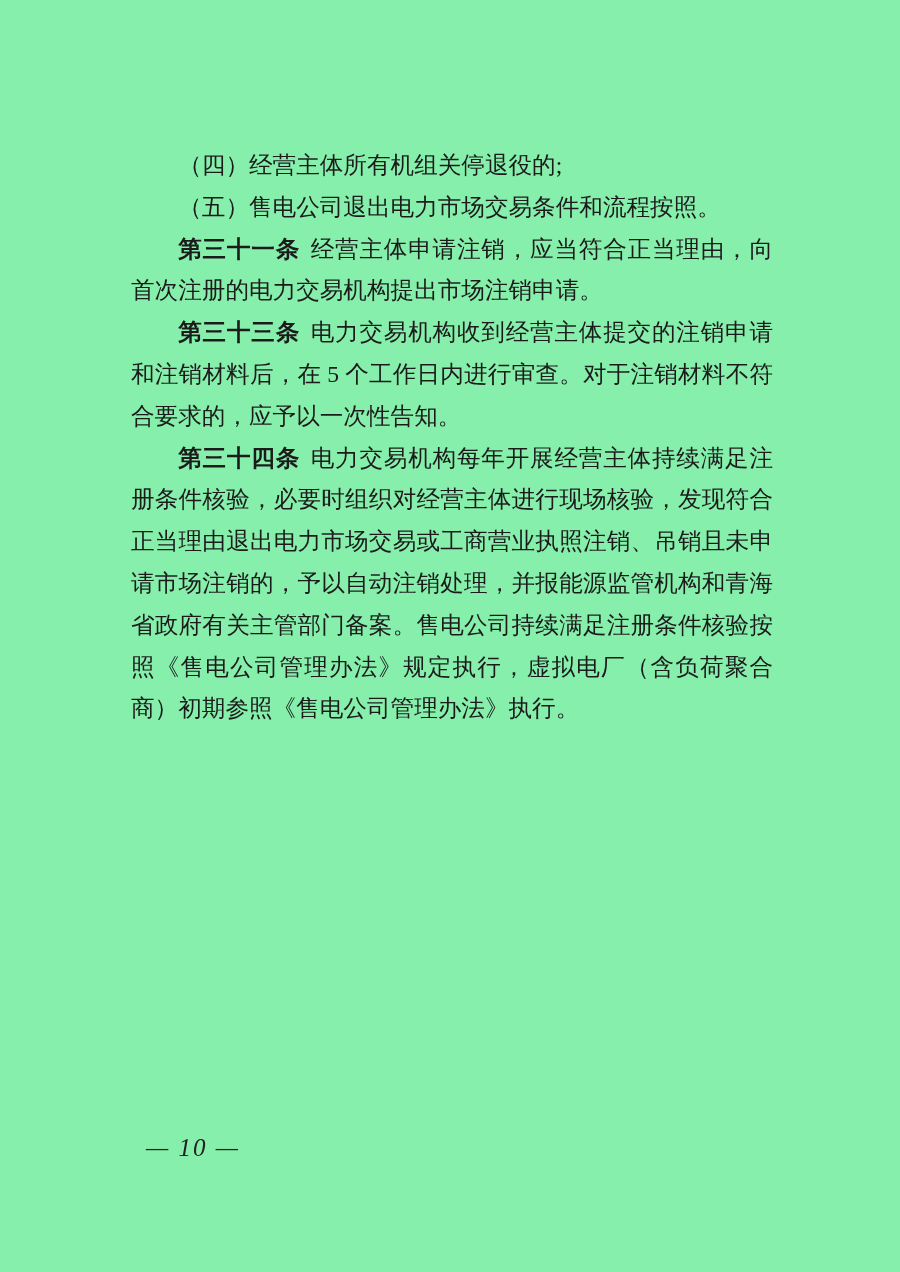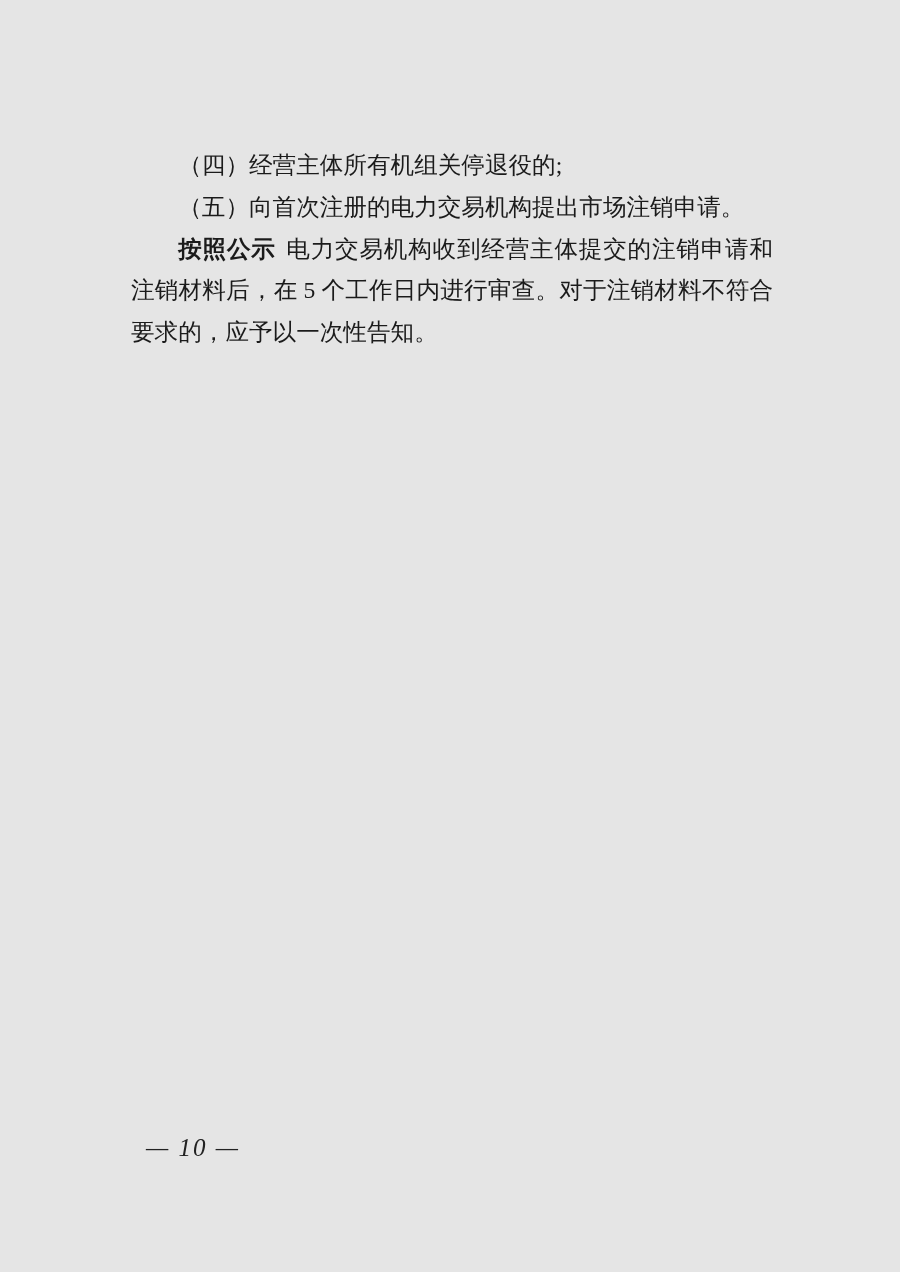--- a/index.html
+++ b/index.html
@@ -13,21 +13,21 @@
     position: relative;
     overflow: hidden;
     font-family: "Liberation Serif", serif;
   }
   .page {
     position: absolute;
     left: 0;
     top: 0;
     width: 900px;
     height: 1272px;
-    background: #e5e5e5;
+    background: #86efac;
   }
   .doc-body {
     position: absolute;
     left: 131px;
     top: 145px;
     width: 642px;
     color: #1b1b1b;
     font-size: 23.6px;
     line-height: 41.8px;
     text-align: justify;
@@ -59,29 +59,35 @@
 
 <div class="page">
 
   <div class="doc-body">
 
     <p class="para">
       <span>（四）经营主体所有机组关停退役的;</span>
     </p>
 
     <p class="para">
-      <span>（五）向首次注册的电力交易机构提出市场注销申请。</span>
+      <span>（五）售电公司退出电力市场交易条件和流程按照。</span>
+    </p>
+
+    <p class="para">
+      <b class="article-no">第三十一条</b><span>经营主体申请注销，应当符合正当理由，向首次注册的电力交易机构提出市场注销申请。</span>
     </p>
 
 
+    <p class="para">
+      <b class="article-no">第三十三条</b><span>电力交易机构收到经营主体提交的注销申请和注销材料后，在 5 个工作日内进行审查。对于注销材料不符合要求的，应予以一次性告知。</span>
+    </p>
 
     <p class="para">
-      <b class="article-no">按照公示</b><span>电力交易机构收到经营主体提交的注销申请和注销材料后，在 5 个工作日内进行审查。对于注销材料不符合要求的，应予以一次性告知。</span>
+      <b class="article-no">第三十四条</b><span>电力交易机构每年开展经营主体持续满足注册条件核验，必要时组织对经营主体进行现场核验，发现符合正当理由退出电力市场交易或工商营业执照注销、吊销且未申请市场注销的，予以自动注销处理，并报能源监管机构和青海省政府有关主管部门备案。售电公司持续满足注册条件核验按照《售电公司管理办法》规定执行，虚拟电厂（含负荷聚合商）初期参照《售电公司管理办法》执行。</span>
     </p>
-
 
 
 
   </div>
 
   <div class="footer-pagenum">— 10 —</div>
 
 </div>
 
 </body></html>

